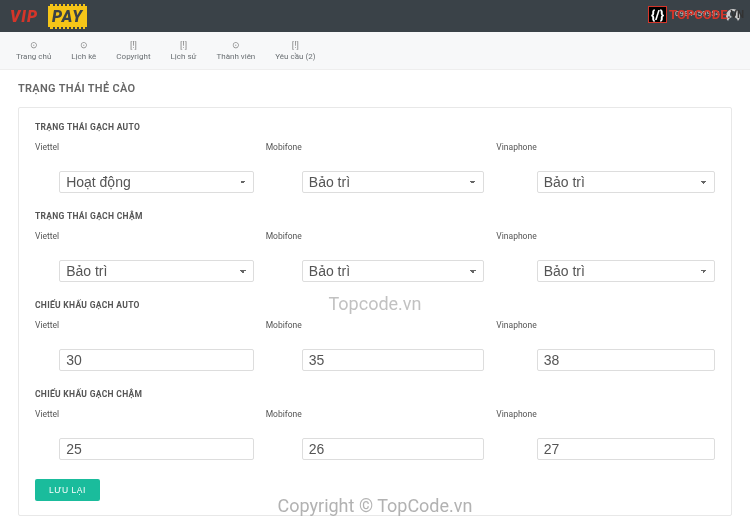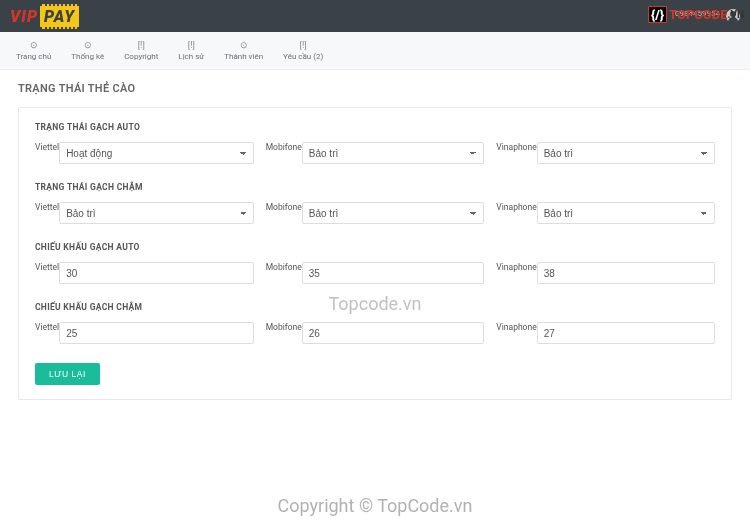--- a/index.html
+++ b/index.html
@@ -1,21 +1,21 @@
 <!DOCTYPE html>
 <html><head>
 <meta charset="utf-8">
 <style>
 * { margin: 0; padding: 0; box-sizing: border-box; }
 body { font-family: -apple-system, BlinkMacSystemFont, "Segoe UI", Roboto, Arial, sans-serif; background: #fff; width: 750px; height: 522px; overflow: hidden; position: relative; }
 
 .topbar { background: #3a4248; height: 32px; display: flex; align-items: center; padding: 0 10px; justify-content: space-between; }
 .logo { display: flex; align-items: center; }
 .logo-vip { color: #d4352a; font-weight: 900; font-size: 16px; letter-spacing: 1px; font-style: italic; }
-.logo-pay { background: #f5c518; color: #3a4248; font-weight: 900; font-size: 16px; padding: 1px 4px; margin-left: 2px; font-style: italic; letter-spacing: 1px; border-top: 2px dotted #3a4248; border-bottom: 2px dotted #3a4248; }
+.logo-pay { background: #f5c518; color: #3a4248; font-weight: 900; font-size: 16px; padding: 1px 4px; margin-left: 10px; font-style: italic; letter-spacing: 1px; border-top: 2px dotted #3a4248; border-bottom: 2px dotted #3a4248; }
 .topbar-right { display: flex; gap: 6px; }
 .user-phone { color: #ccc; font-size: 8px; }
 .avatar-icon { width: 14px; height: 14px; background: #ccc; border-radius: 50%; position: relative; }
 .avatar-icon::before { content: ''; position: absolute; width: 6px; height: 6px; background: #3a4248; border-radius: 50%; top: 2px; left: 4px; }
 .avatar-icon::after { content: ''; position: absolute; width: 10px; height: 6px; background: #3a4248; border-radius: 5px 5px 0 0; bottom: 0; left: 2px; }
 .watermark-topcode-top { position: absolute; right: 6px; top: 6px; color: #d4352a; font-weight: 700; font-size: 13px; display: flex; align-items: center; z-index: 10; }
 .watermark-topcode-top .br { color: #fff; font-weight: 900; margin-right: 2px; border: 1px solid #d4352a; padding: 0 2px; background:#000; }
 .watermark-topcode-top .dom { color: #333; font-size: 10px; }
 
 .navbar { background: #f7f8f9; height: 38px; display: flex; align-items: center; padding: 0 6px; border-bottom: 1px solid #eee; }
@@ -24,21 +24,21 @@
 
 .content { padding: 12px 18px; }
 .page-title { font-size: 11px; font-weight: 600; color: #666; letter-spacing: 0.3px; margin-bottom: 12px; }
 
 .panel { border: 1px solid #e8e8e8; border-radius: 2px; padding: 14px 16px; background: #fff; }
 .section { margin-bottom: 18px; }
 .section-title { font-size: 8.5px; font-weight: 700; color: #555; letter-spacing: 0.3px; margin-bottom: 10px; text-transform: uppercase; }
 .row3 { display: flex; gap: 12px; }
 .field { flex: 1; display: flex; flex-direction: row; }
 .field-label { font-size: 8.5px; color: #555; margin-bottom: 4px; }
-.select, .input { width: 100%; height: 22px; border: 1px solid #ddd; border-radius: 2px; font-size: 10px; padding: 0 6px; background: #fff; color: #555; outline: none; }
+.select, .input { width: 100%; height: 22px; border: 1px solid #ddd; border-radius: 2px; font-size: 14px; padding: 0 6px; background: #fff; color: #555; outline: none; margin-top: 29px; }
 .select { appearance: none; background-image: linear-gradient(45deg, transparent 50%, #666 50%), linear-gradient(135deg, #666 50%, transparent 50%); background-position: calc(100% - 10px) 9px, calc(100% - 7px) 9px; background-size: 3px 3px, 3px 3px; background-repeat: no-repeat; padding-right: 18px; }
 
 .btn-save { background: #1abc9c; color: #fff; border: none; padding: 6px 14px; font-size: 8.5px; border-radius: 2px; cursor: pointer; letter-spacing: 0.5px; }
 
 .watermark-center { position: absolute; left: 50%; top: 58%; transform: translate(-50%, -50%); color: #bbb; font-size: 18px; font-weight: 400; pointer-events: none; opacity: 0.9; z-index: 5;}
 .watermark-bottom { position: absolute; left: 50%; bottom: 6px; transform: translateX(-50%); color: #aaa; font-size: 18px; font-weight: 400; pointer-events: none; opacity: 0.9; z-index:5;}
 </style>
 </head>
 <body>
 
@@ -59,21 +59,21 @@
   </div>
 </div>
 
 <div class="navbar">
   <div class="nav-item">
     <span class="nav-icon">⊙</span>
     <span>Trang chủ</span>
   </div>
   <div class="nav-item">
     <span class="nav-icon">⊙</span>
-    <span>Thống kê</span>
+    <span>Lịch kê</span>
   </div>
   <div class="nav-item">
     <span class="nav-icon">[!]</span>
     <span>Copyright</span>
   </div>
   <div class="nav-item">
     <span class="nav-icon">[!]</span>
     <span>Lịch sử</span>
   </div>
   <div class="nav-item">

